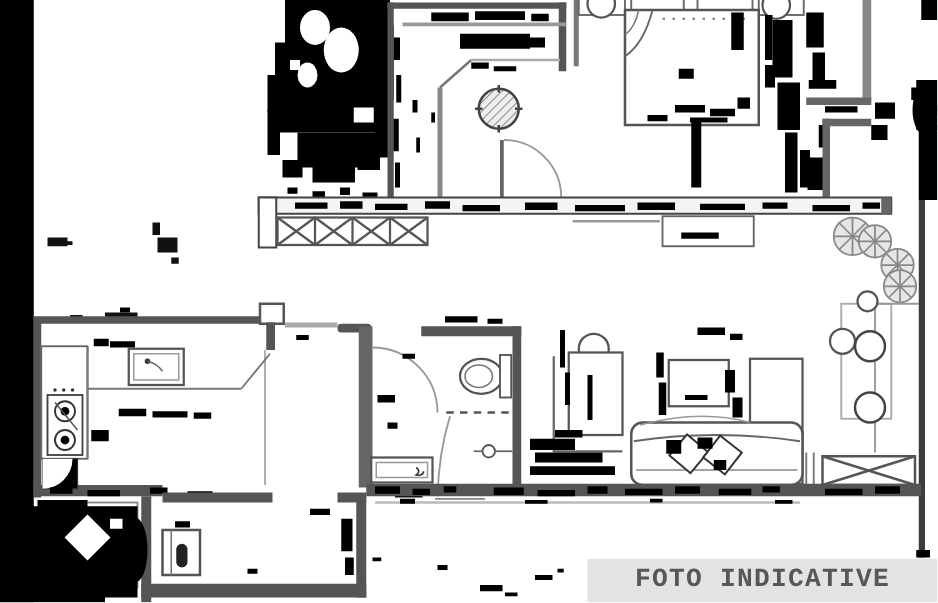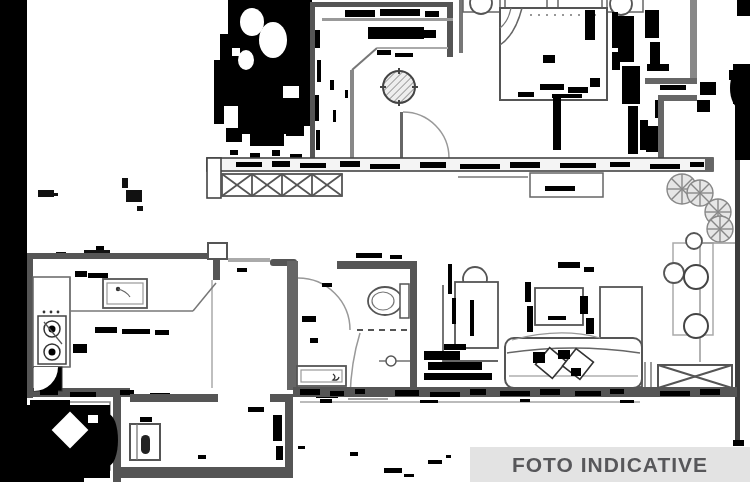--- a/index.html
+++ b/index.html
@@ -1,17 +1,17 @@
 <!DOCTYPE html>
 <html><head>
 <meta charset="utf-8">
 <style>
   html,body{margin:0;padding:0;background:#fff;}
   #stage{position:relative;width:750px;height:482px;background:#ffffff;overflow:hidden;
-         font-family:Liberation Sans, sans-serif;}
+         font-family:Liberation Mono, monospace;}
   #plan{position:absolute;left:0;top:0;}
   #banner{position:absolute;left:470px;top:447px;width:280px;height:35px;
           display:flex;align-items:center;justify-content:center;}
   #banner span{font-weight:bold;font-size:21px;letter-spacing:1px;}
 </style>
 </head>
 <body>
 
 <div id="stage">
 <svg id="plan" width="750" height="482" viewBox="0 0 750 482">

